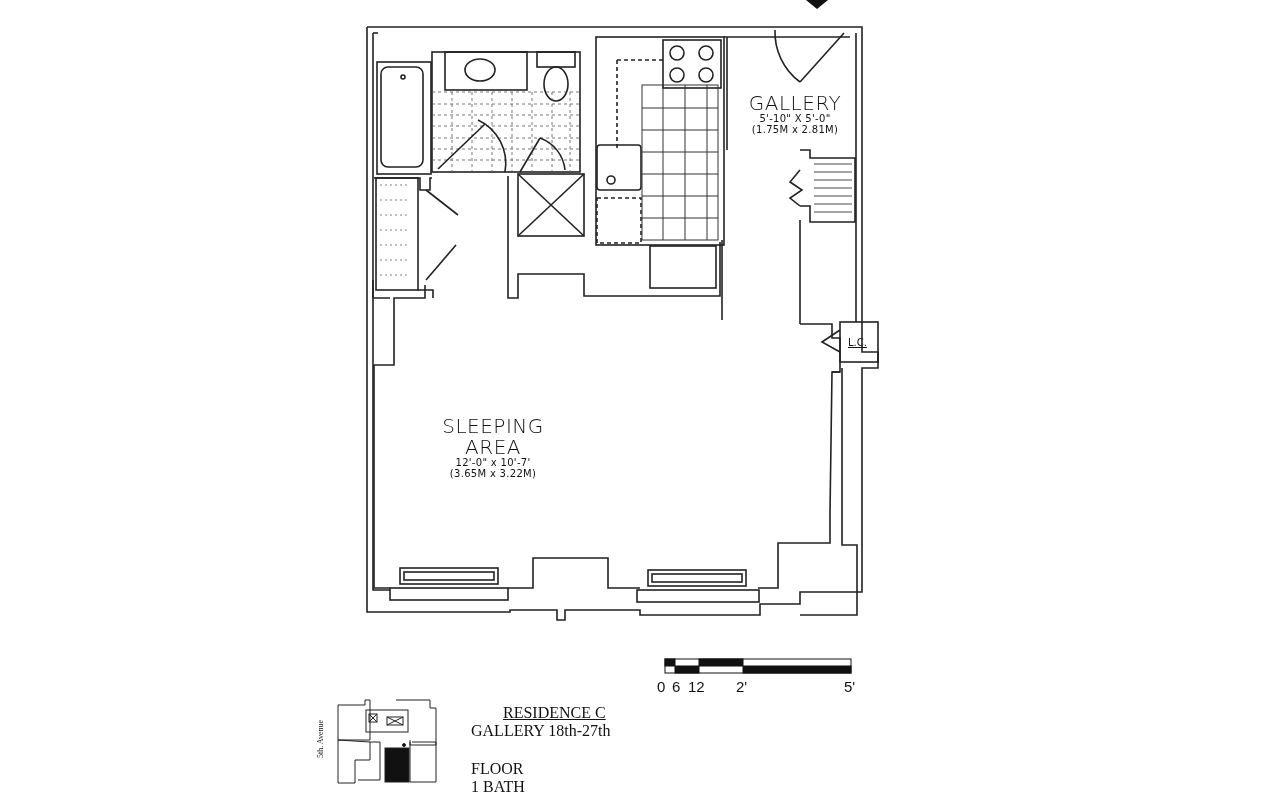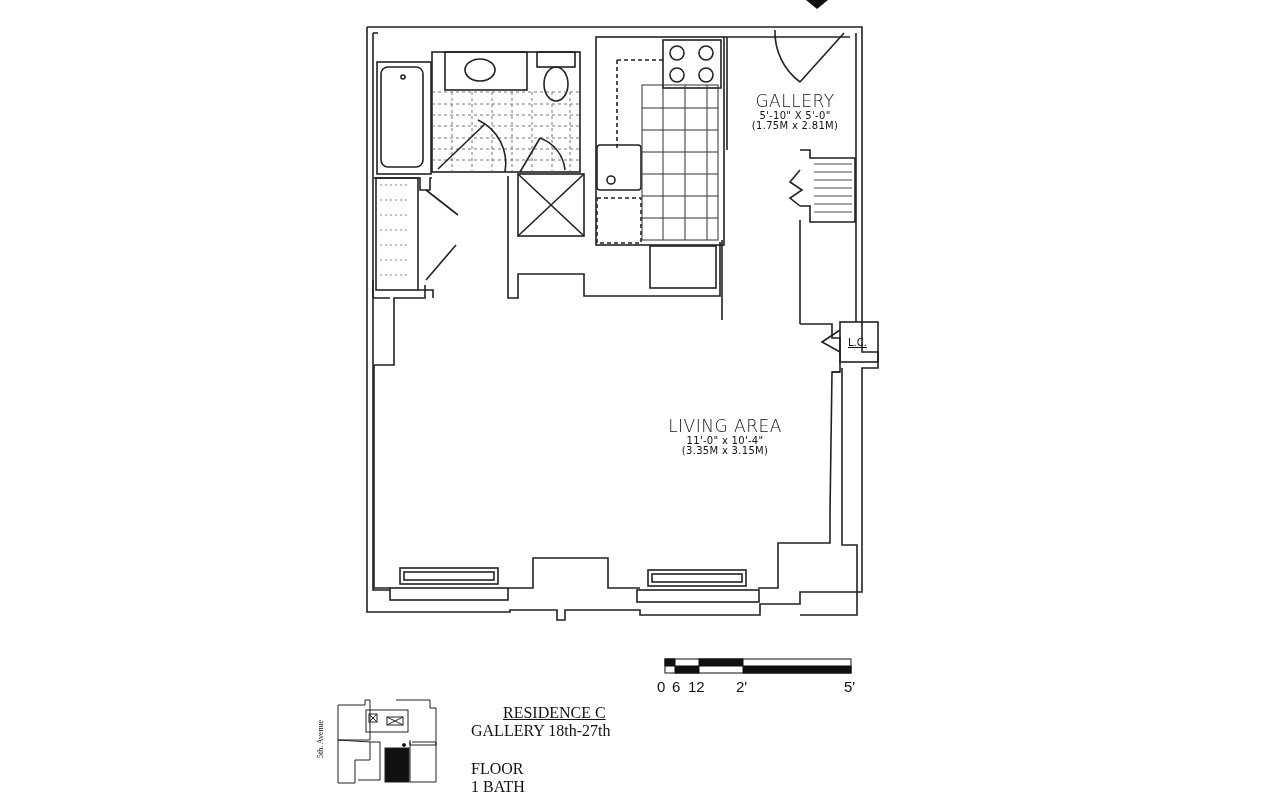--- a/index.html
+++ b/index.html
@@ -1,20 +1,20 @@
 <!DOCTYPE html>
 <html><head>
 <meta charset="utf-8">
 <style>
   html, body { margin: 0; padding: 0; background: #ffffff; }
   body { width: 1280px; height: 800px; position: relative; overflow: hidden; font-family: "DejaVu Sans", sans-serif; color: #111; }
   .plan { position: absolute; left: 0; top: 0; width: 1280px; height: 800px; }
   .plan svg { position: absolute; left: 0; top: 0; }
   .lbl { position: absolute; text-align: center; font-family: "DejaVu Sans", sans-serif; color: #111; line-height: 1.05; }
-  .room-name { font-size: 17px; letter-spacing: 0.5px; font-weight: 300; }
+  .room-name { font-size: 20px; letter-spacing: 0.5px; font-weight: 300; }
   .room-dim { font-size: 10px; letter-spacing: 0.3px; }
   .lc { position: absolute; font-size: 10px; }
   .scale-labels { position: absolute; top: 678px; left: 654px; width: 210px; height: 20px; font-family: "Liberation Sans", sans-serif; font-size: 15px; }
   .scale-labels span { position: absolute; top: 0; }
   .title-block { position: absolute; left: 471px; top: 704px; font-family: "Liberation Serif", serif; font-size: 16px; line-height: 18px; color: #111; }
   .title-block .res { text-decoration: underline; margin-left: 32px; }
   .title-block .gap { height: 20px; }
   .disclaimer { position: absolute; left: 603px; top: 780px; font-family: "Liberation Serif", serif; font-size: 8.5px; font-weight: bold; line-height: 10px; letter-spacing: -0.1px; }
   .keyplan-street { position: absolute; left: 356px; top: 825px; font-family: Liberation Sans, sans-serif; font-size: 10px; }
   .keyplan-ave { position: absolute; left: 316px; top: 758px; font-family: "Liberation Serif", serif; font-size: 8px; transform: rotate(-90deg); transform-origin: left top; white-space: nowrap; }
@@ -181,24 +181,24 @@
       <rect x="385" y="748" width="24" height="34" fill="#111"></rect>
       <circle cx="404" cy="745" r="1.5" fill="#111"></circle>
     </g>
   </svg>
 
   <div class="lbl" style="left:735px; top:93px; width:120px;">
     <div class="room-name">GALLERY</div>
     <div class="room-dim">5'-10" X 5'-0"</div>
     <div class="room-dim">(1.75M x 2.81M)</div>
   </div>
-  <div class="lbl" style="left:650px; top:418px; width:150px;">
-    <div class="room-name">LIVING AREA</div>
-    <div class="room-dim">11'-0" x 10'-4"</div>
-    <div class="room-dim">(3.35M x 3.15M)</div>
+  <div class="lbl" style="left:413px; top:416px; width:160px;">
+    <div class="room-name">SLEEPING AREA</div>
+    <div class="room-dim">12'-0" x 10'-7'</div>
+    <div class="room-dim">(3.65M x 3.22M)</div>
   </div>
   <div class="lc" style="left:848px; top:337px;text-decoration:underline;">L.C.</div>
 
   <div class="scale-labels">
     <span style="left:3px;">0</span>
     <span style="left:18px;">6</span>
     <span style="left:34px;">12</span>
     <span style="left:82px;">2'</span>
     <span style="left:190px;">5'</span>
   </div>

